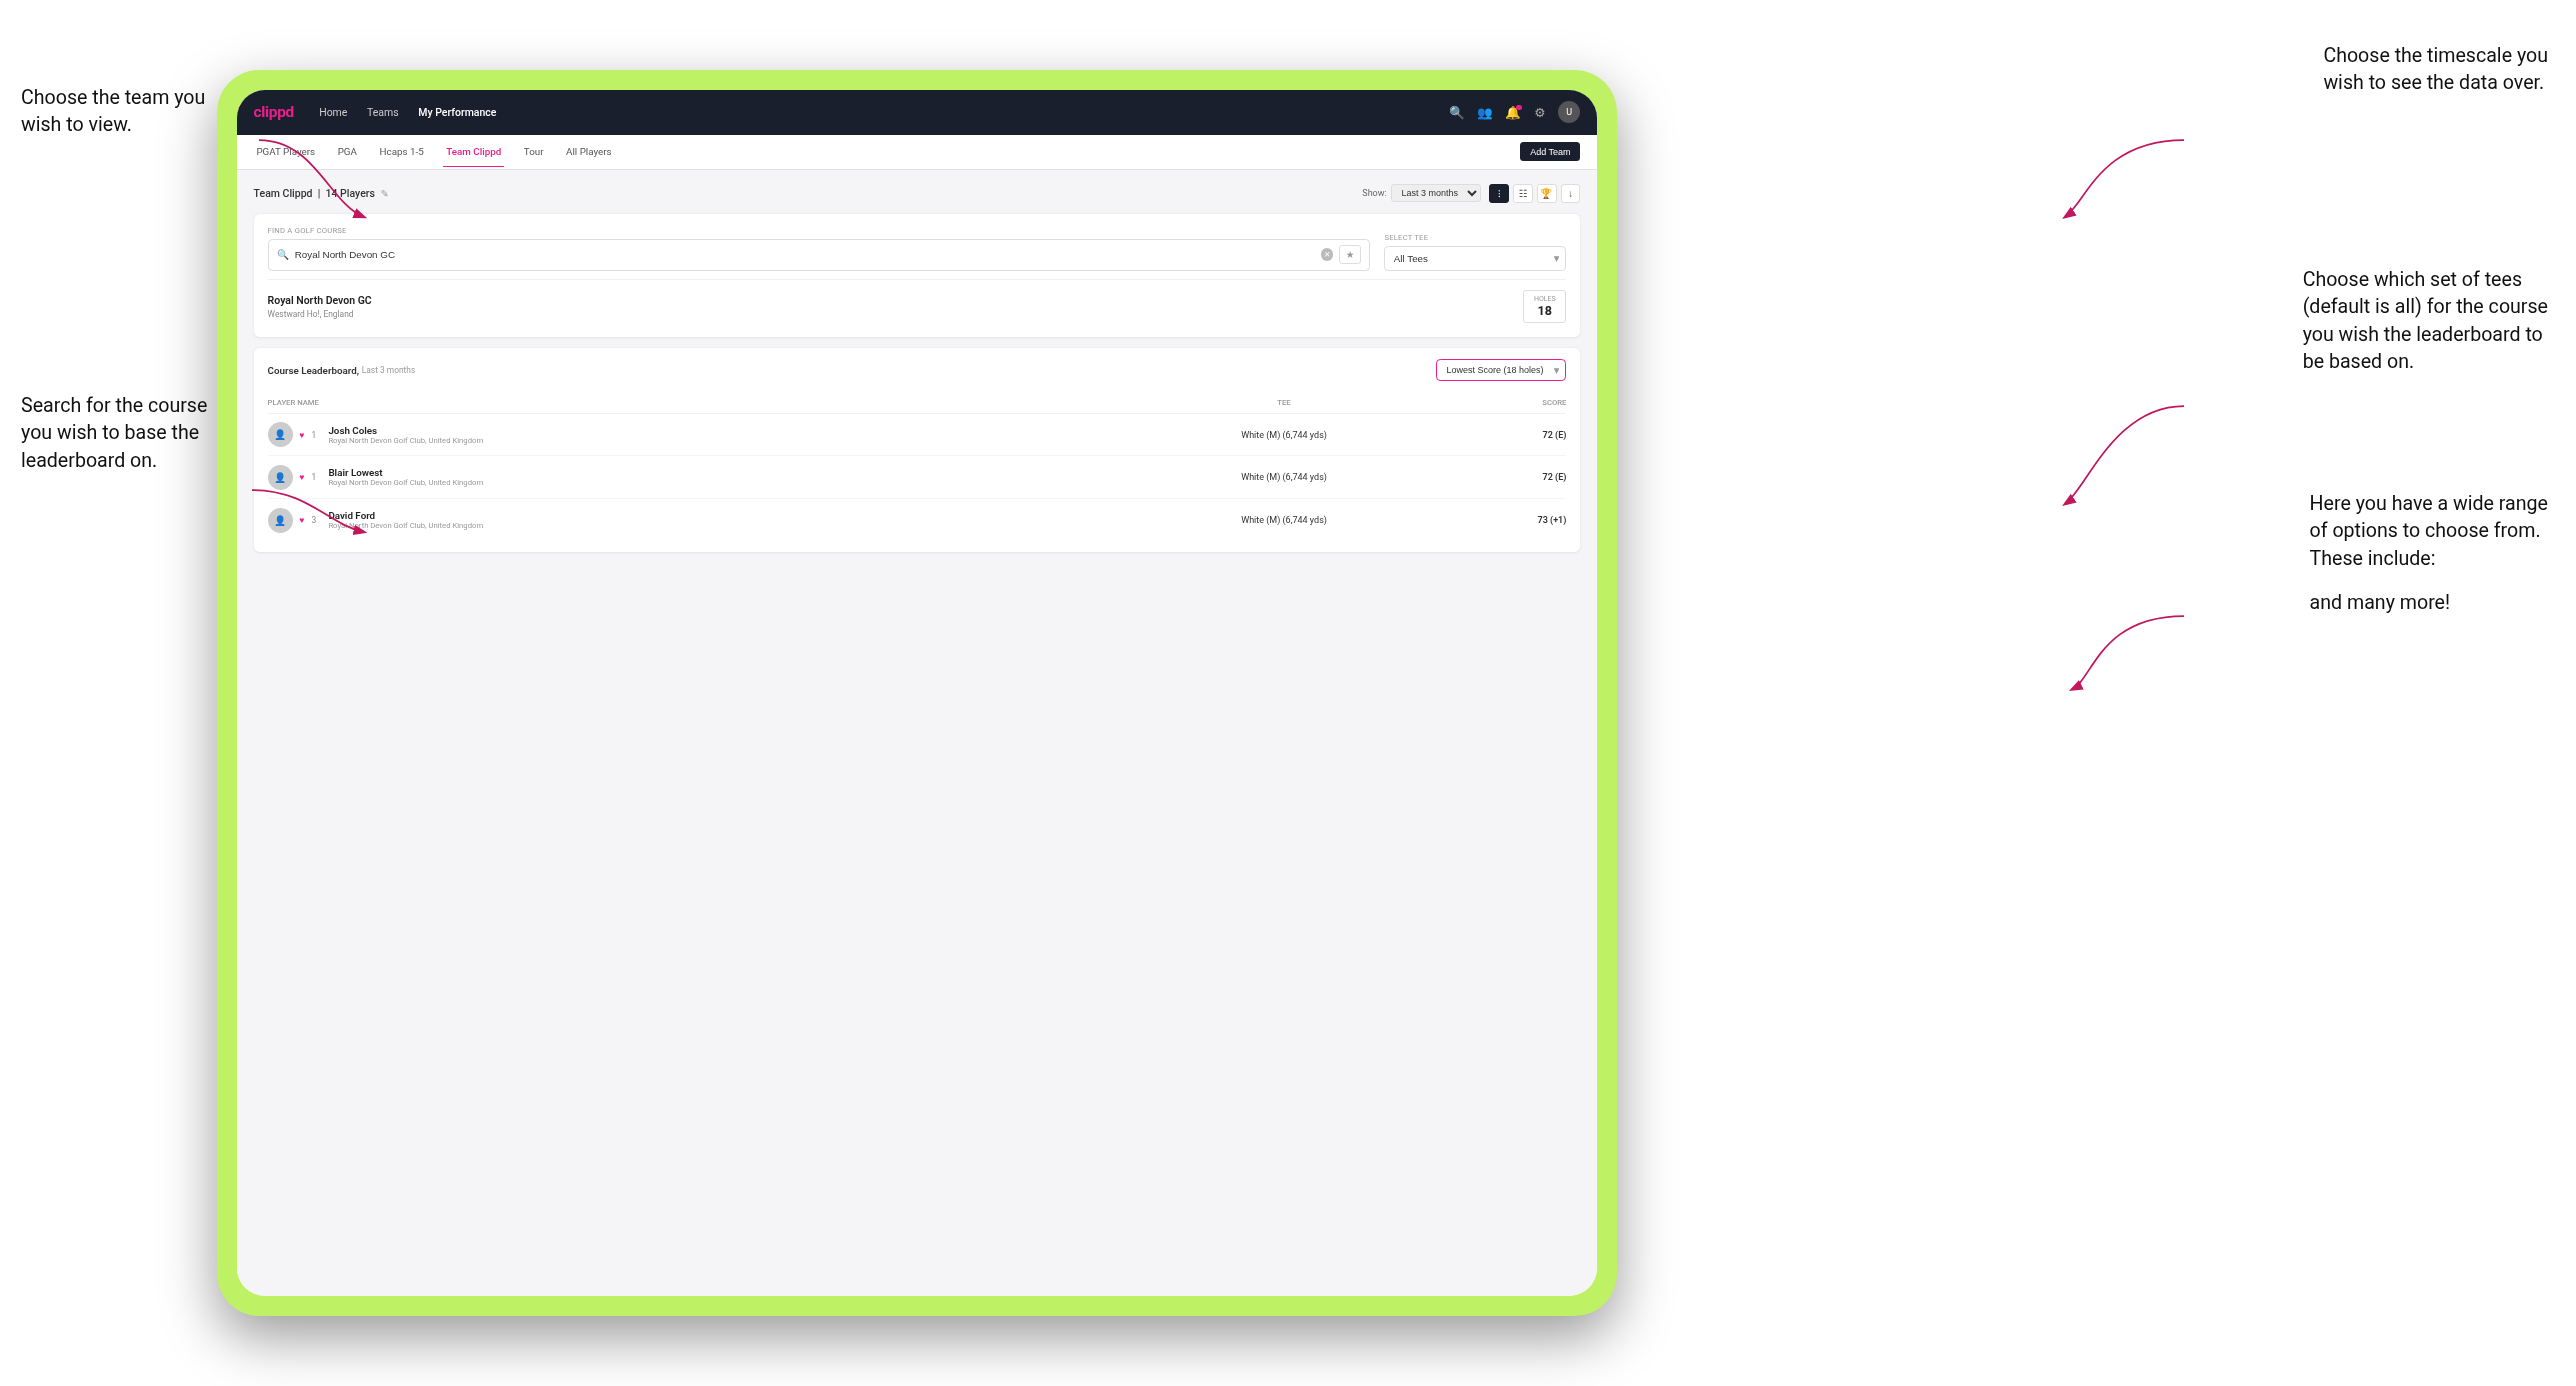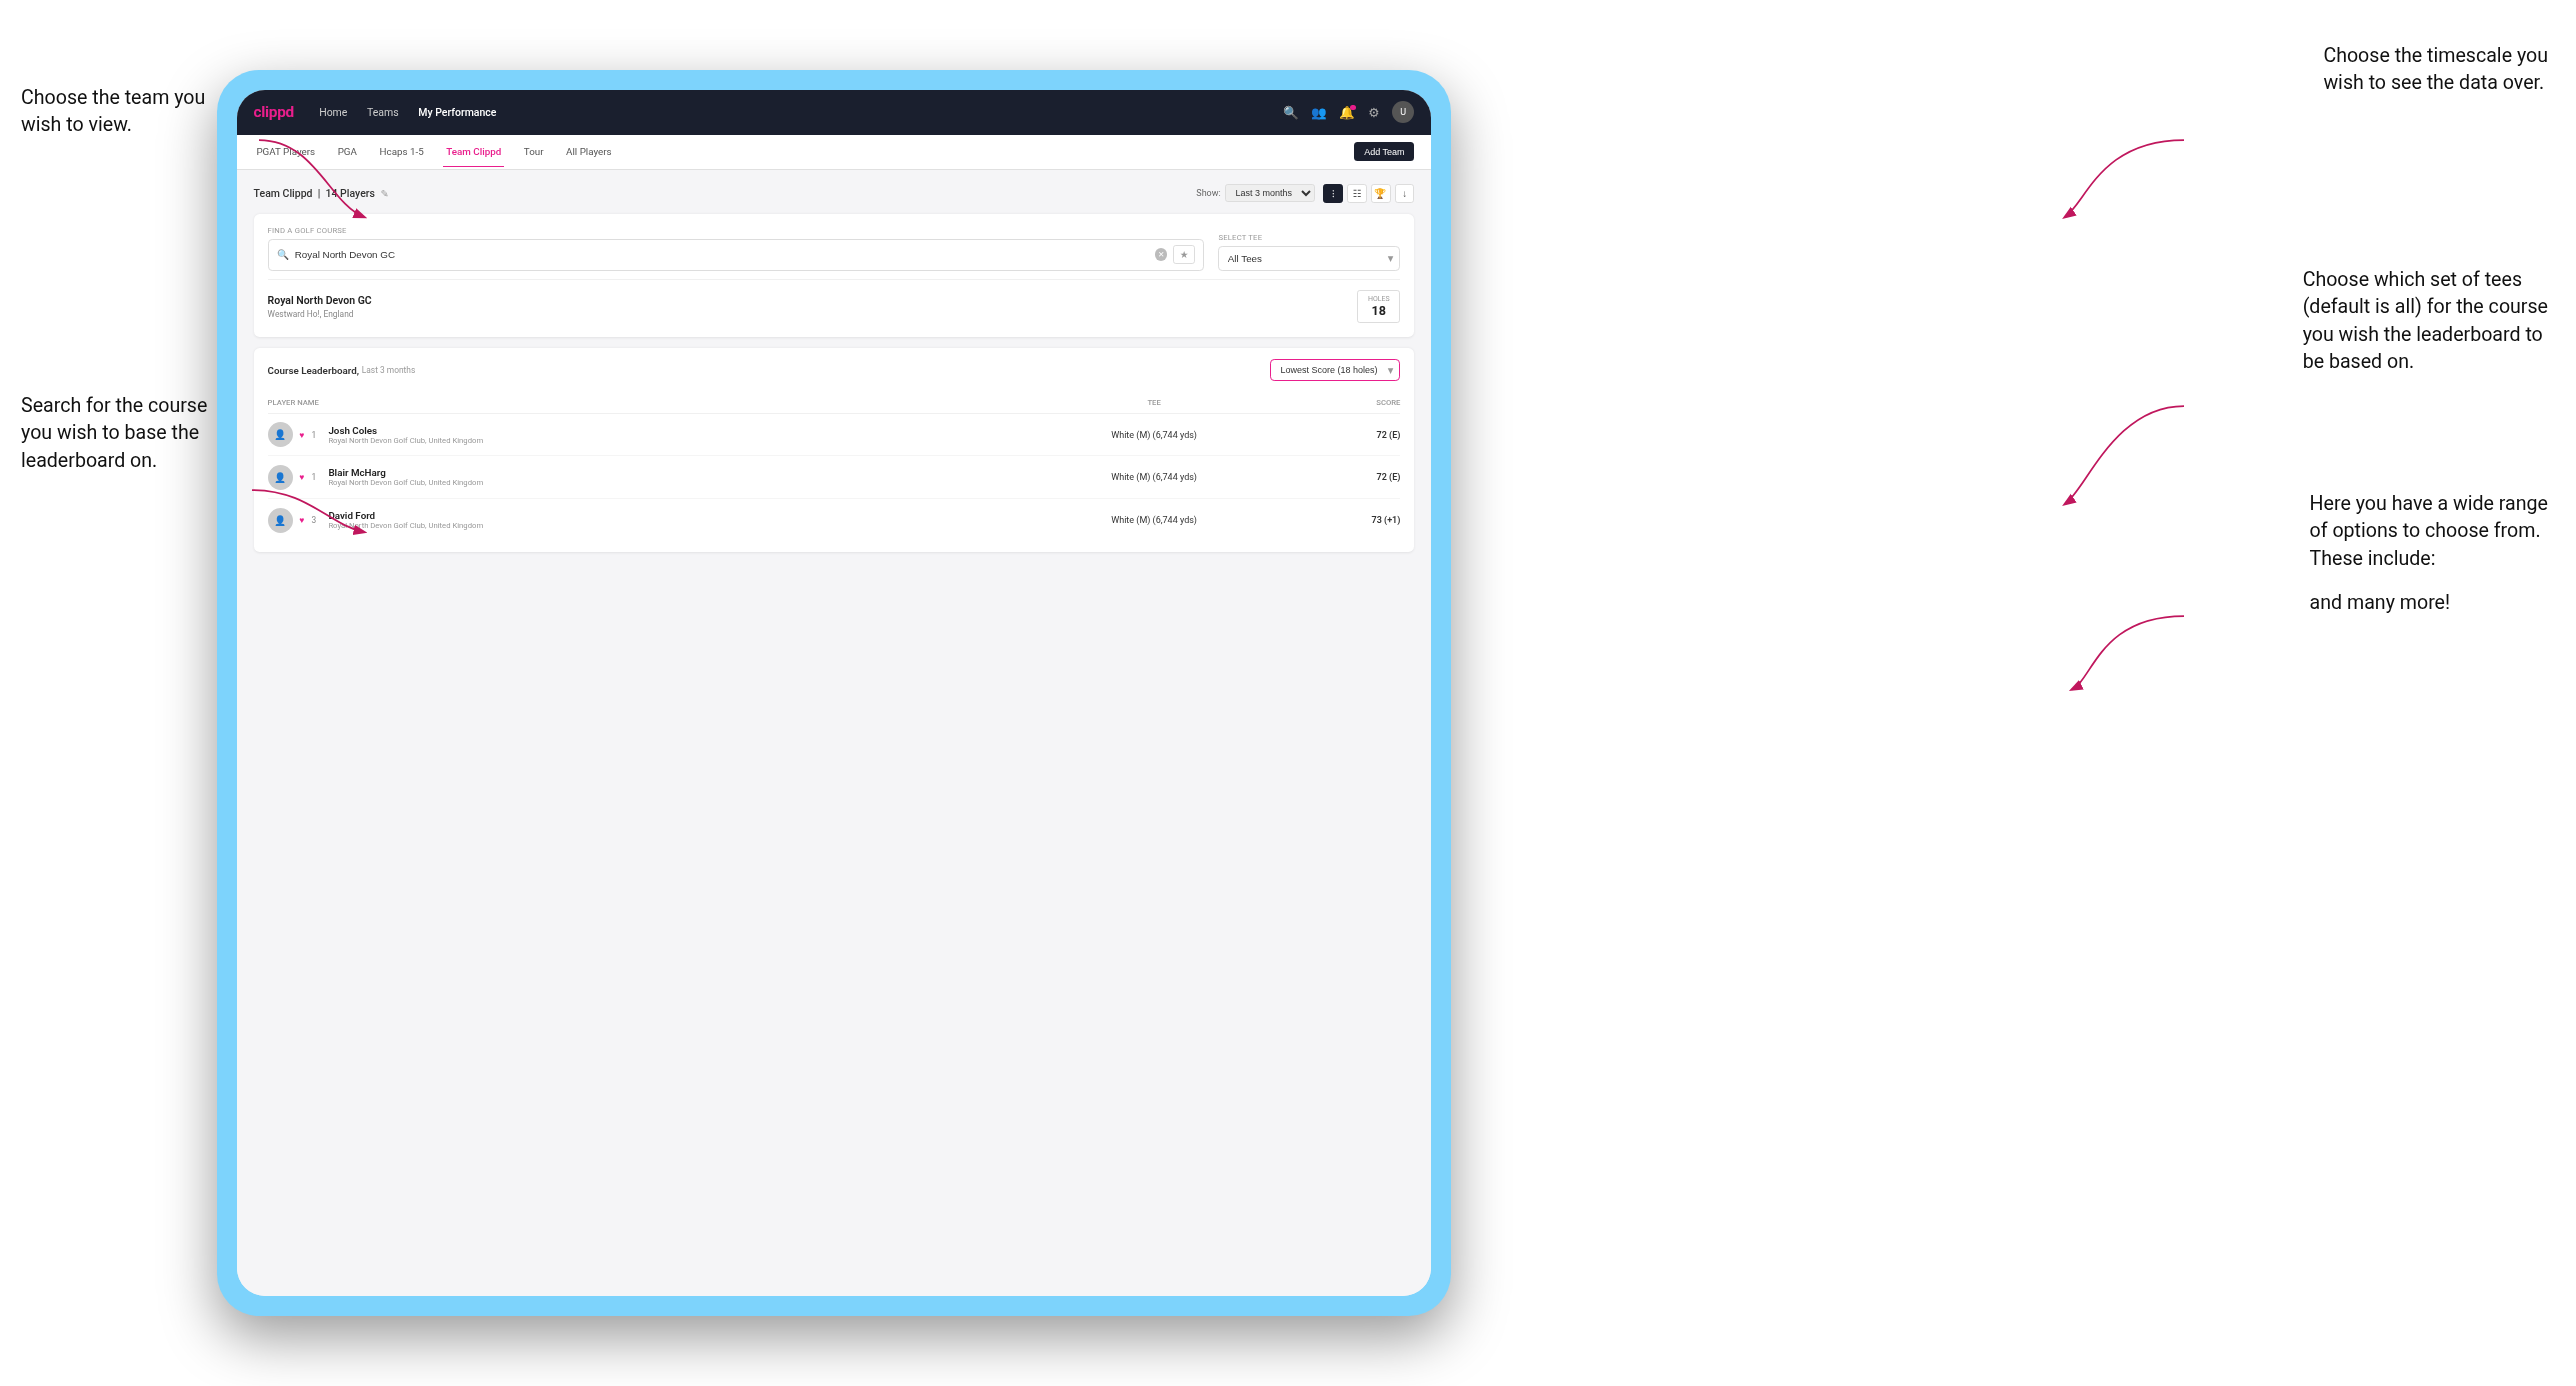--- a/index.html
+++ b/index.html
@@ -28,23 +28,23 @@
       width: 2576px;
       height: 1386px;
       pointer-events: none;
     }
 
     
     .tablet {
       position: absolute;
       left: 217px;
       top: 70px;
-      width: 1234px;
+      width: 1400px;
       height: 1246px;
-      background: #7dd3fc;
+      background: #bef264;
       border-radius: 42px;
       box-shadow: 0 21px 56px rgba(0,0,0,0.4);
     }
 
     .tablet-screen {
       position: absolute;
       left: 19.6px;
       top: 19.6px;
       right: 19.6px;
       bottom: 19.6px;
@@ -676,21 +676,21 @@
               <td class="tee-cell" style="text-align:center;">White (M) (6,744 yds)</td>
               <td class="score-cell">72 (E)</td>
             </tr>
             <tr class="table-row">
               <td>
                 <div class="player-cell">
                   <div class="player-avatar">👤</div>
                   <span class="heart-icon">♥</span>
                   <span class="player-rank">1</span>
                   <div>
-                    <div class="player-name">Blair McHarg</div>
+                    <div class="player-name">Blair Lowest</div>
                     <div class="player-club">Royal North Devon Golf Club, United Kingdom</div>
                   </div>
                 </div>
               </td>
               <td class="tee-cell" style="text-align:center;">White (M) (6,744 yds)</td>
               <td class="score-cell">72 (E)</td>
             </tr>
             <tr class="table-row">
               <td>
                 <div class="player-cell">

